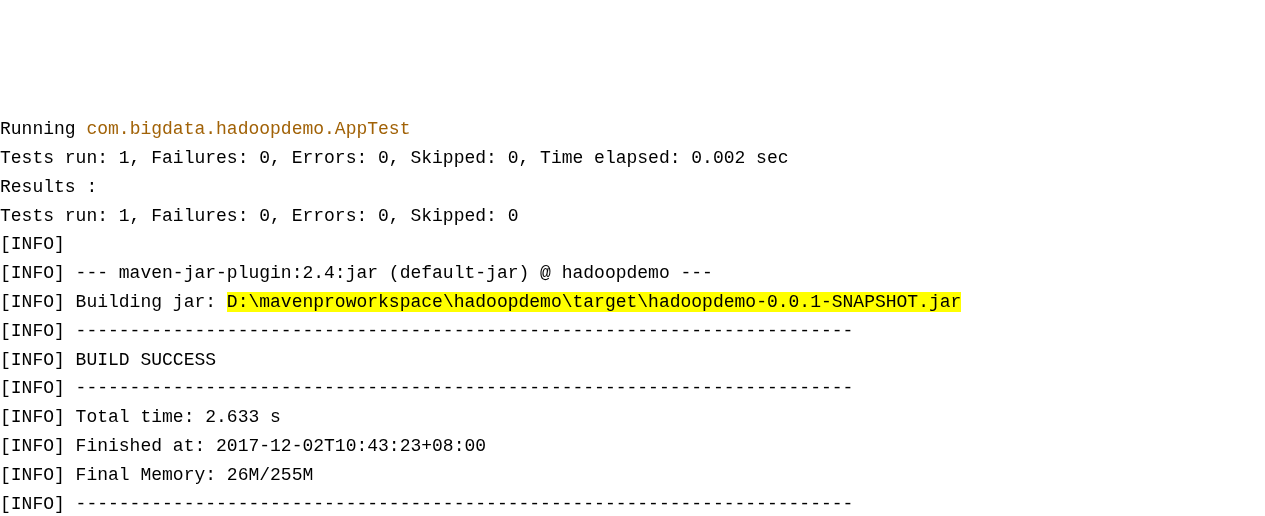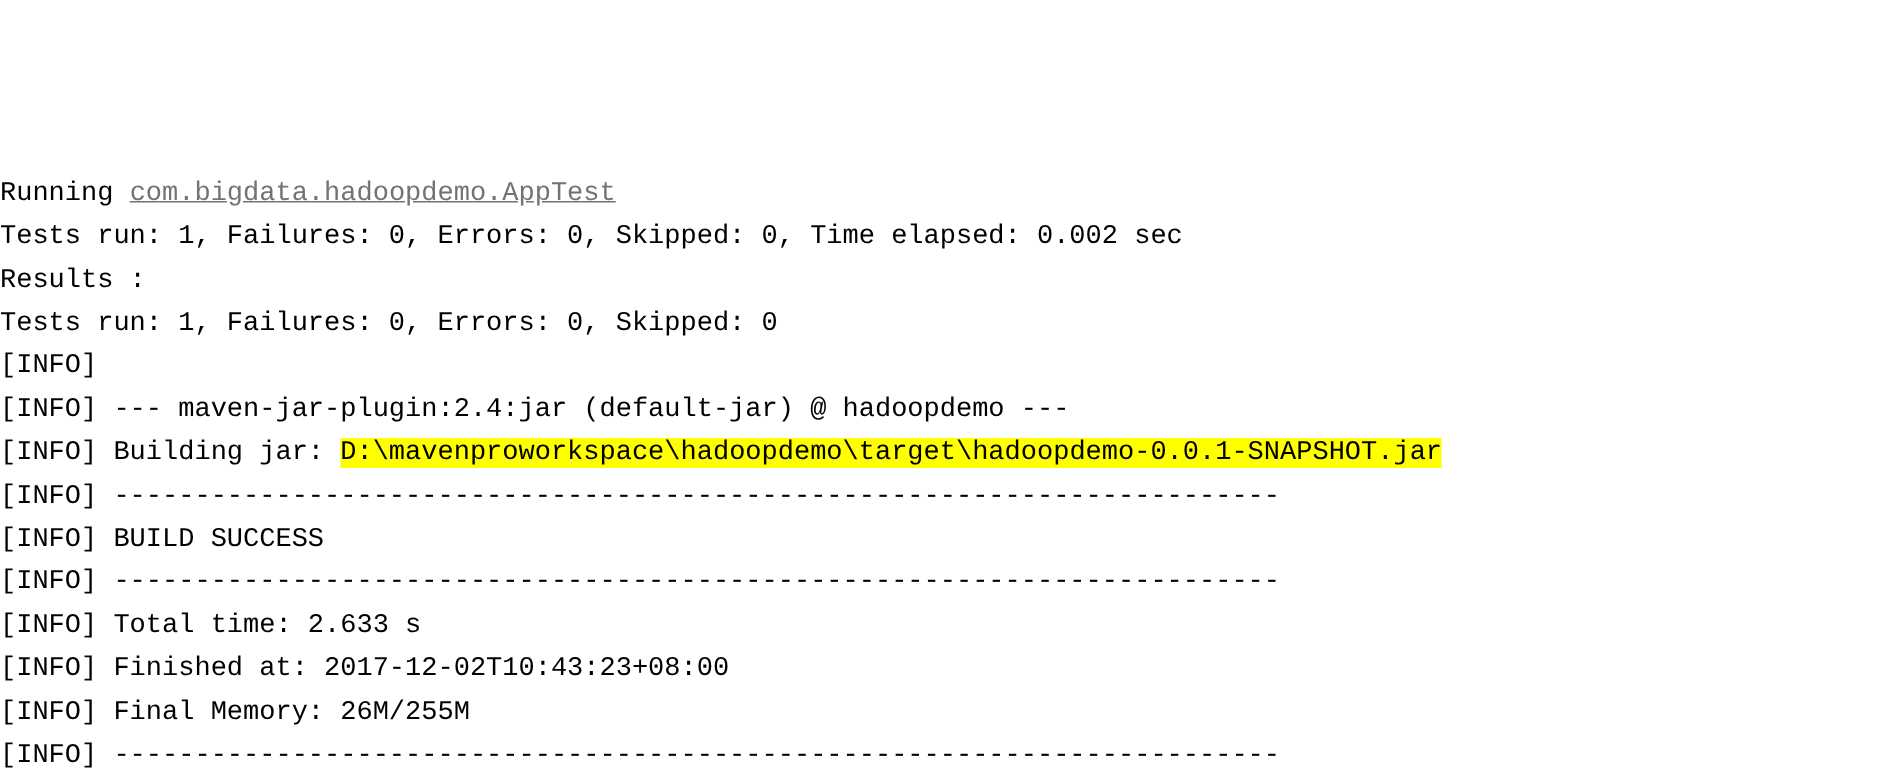--- a/index.html
+++ b/index.html
@@ -11,22 +11,21 @@
       background: #ffffff;
       color: #000000;
       white-space: pre;
       overflow-x: auto;
     }
     .console-output {
       padding: 0;
       white-space: pre;
     }
     .link {
-      color: #737373;
-      text-decoration: underline;
+      color: #a16207;
       cursor: pointer;
     }
     .line {
       display: block;
       white-space: pre;
     }
     .highlight-yellow {
       background-color: #ffff00;
       position: relative;
       font-family: Liberation Mono, monospace;

